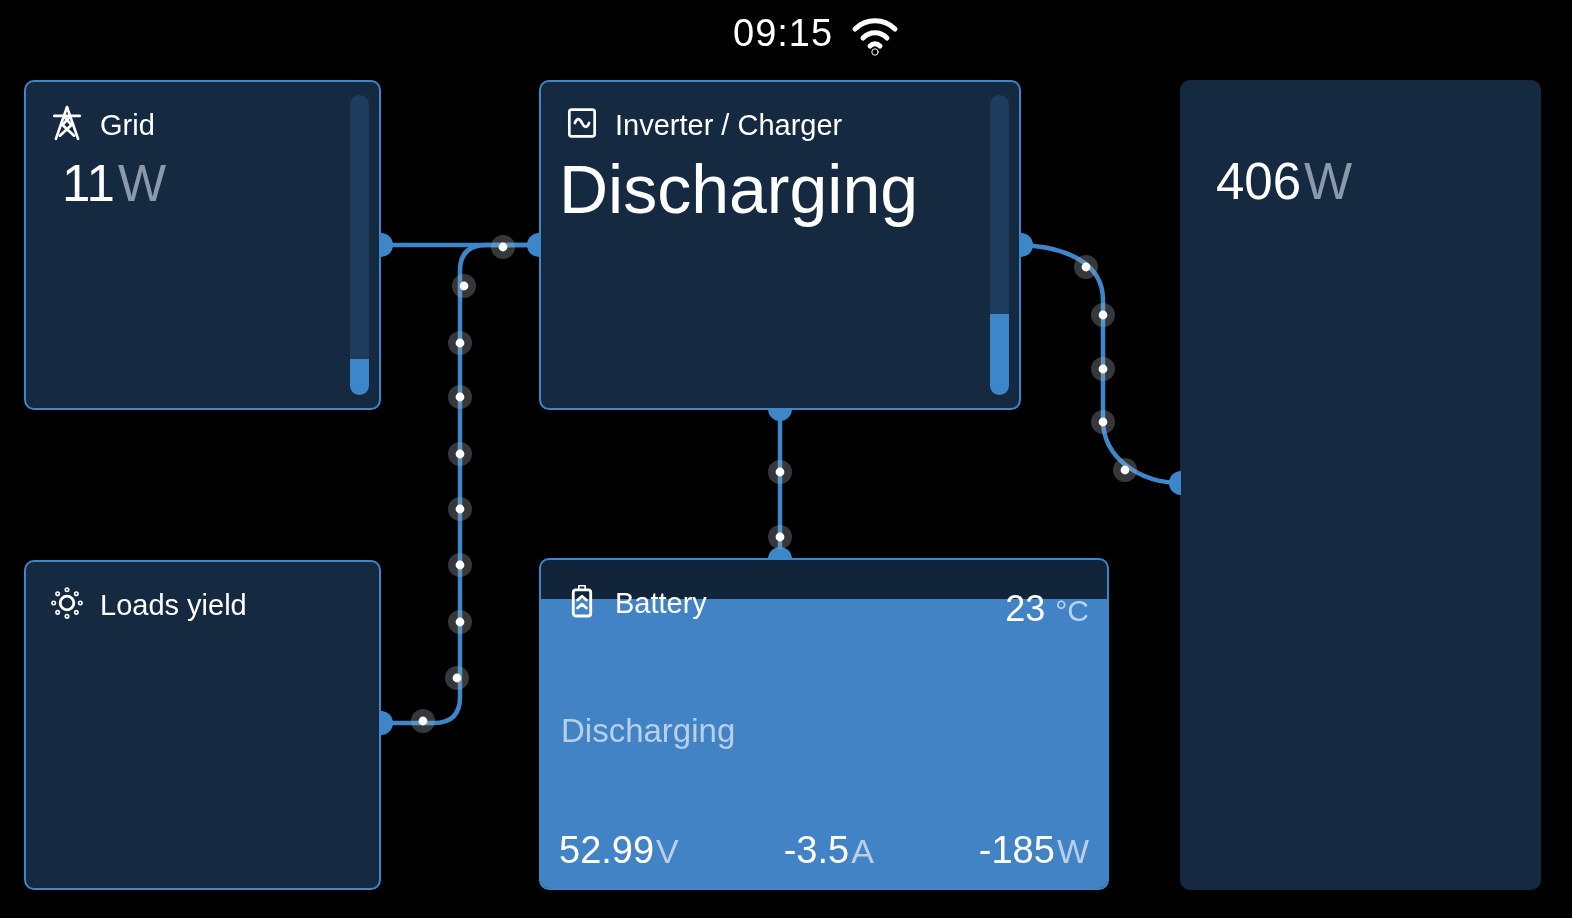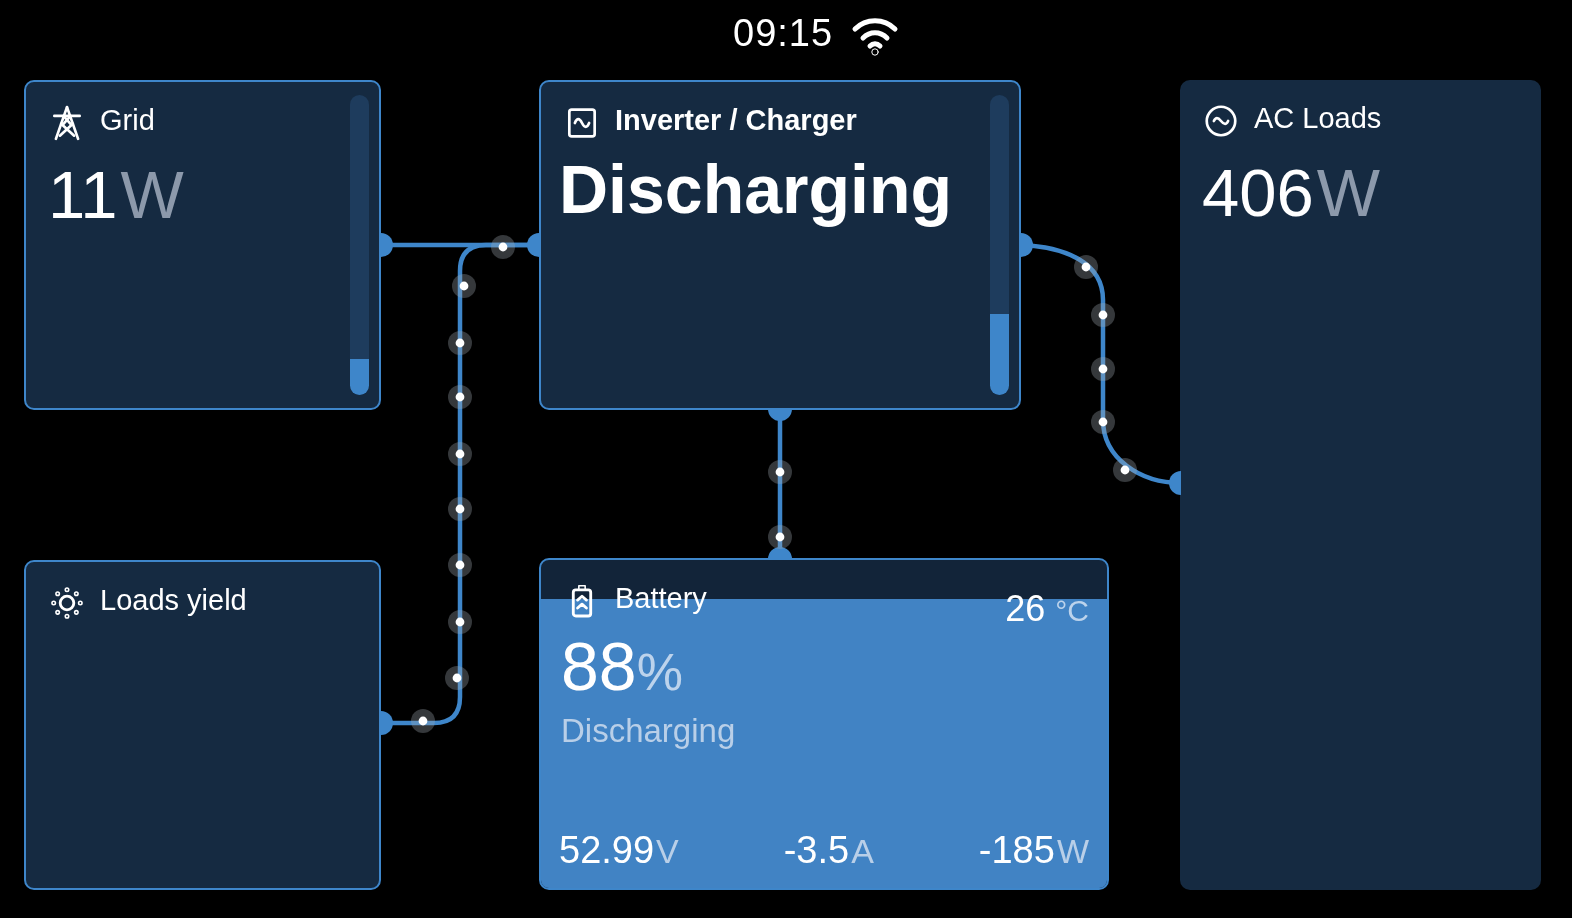--- a/index.html
+++ b/index.html
@@ -8,24 +8,24 @@
   .stage { position:relative; width:1572px; height:918px; background:#000; }
 
   
   .statusbar { position:absolute; left:0; top:0; width:100%; height:70px; z-index:3; }
   .clock { position:absolute; left:733px; top:12px; font-size:38px; color:#fff; letter-spacing:1px; }
   .wifi  { position:absolute; left:850px; top:13px; width:50px; height:44px; }
 
   
   .card { position:absolute; background:#152A41; border-radius:10px; z-index:1; }
   .card.bordered { border:2px solid #3E86CA; }
-  .card-head { position:absolute; left:22px; top:22px; display:flex; align-items:flex-start; gap:14px; }
+  .card-head { position:absolute; left:22px; top:22px; display:flex; align-items:flex-end; gap:14px; }
   .card-head .ic { width:38px; height:38px; flex:0 0 auto; }
   .card-label { color:#fff; font-size:29px; white-space:nowrap; }
-  .big-val { position:absolute; left:22px; top:68px; font-size:67px; color:#fff; line-height:1.35; white-space:nowrap; }
+  .big-val { position:absolute; left:36px; top:68px; font-size:51px; color:#fff; line-height:1.35; white-space:nowrap; }
   .big-val .unit { color:#8C99AB; margin-left:3px; }
   .big-state { position:absolute; left:18px; top:62px; font-size:68px; color:#fff; line-height:1.35; white-space:nowrap; }
 
   
   .gauge { position:absolute; right:10px; top:13px; bottom:13px; width:19px;
            background:#1E3C5D; border-radius:10px; overflow:hidden; }
   .gauge-fill { position:absolute; bottom:0; left:0; width:100%; background:#3E86CA; }
 
   
   .battery-card { background:#122439; overflow:hidden; }
@@ -76,42 +76,35 @@
         <path d="M9.8 7.5 L14.2 12.5 M14.2 7.5 L9.8 12.5" stroke-width="1.7"></path>
       </svg>
       <span class="card-label">Grid</span>
     </div>
     <div class="big-val"><span>11</span><span class="unit">W</span></div>
     <div class="gauge">
       <div class="gauge-fill" style="height: 12%;"></div>
     </div>
   </div>
 
-  <div class="card bordered" style="left:539px; top:80px; width:482px; height:330px;font-weight:bold;">
+  <div class="card bordered" style="left:539px; top:80px; width:482px; height:330px;">
     <div class="card-head">
       <svg class="ic icon-stroke" viewBox="0 0 24 24">
         <rect x="4" y="3.5" width="16" height="17" rx="1.5" stroke-width="1.7"></rect>
         <path d="M7.5 12 C8.8 8.8 10.4 8.8 12 12 C13.6 15.2 15.2 15.2 16.5 12" stroke-width="1.7"></path>
       </svg>
       <span class="card-label">Inverter / Charger</span>
     </div>
     <div class="big-state">Discharging</div>
     <div class="gauge">
       <div class="gauge-fill" style="height: 27%;"></div>
     </div>
   </div>
 
   <div class="card" style="left:1180px; top:80px; width:361px; height:810px;">
-    <div class="card-head">
-      <svg class="ic icon-stroke" viewBox="0 0 24 24">
-        <circle cx="12" cy="12" r="9" stroke-width="1.7"></circle>
-        <path d="M7.5 12 C8.7 9.5 10 9.5 12 12 C14 14.5 15.3 14.5 16.5 12" stroke-width="1.7"></path>
-      </svg>
-      <span class="card-label">AC Loads</span>
-    </div>
     <div class="big-val"><span>406</span><span class="unit">W</span></div>
   </div>
 
   <div class="card bordered" style="left:24px; top:560px; width:357px; height:330px;">
     <div class="card-head">
       <svg class="ic icon-stroke" viewBox="0 0 24 24">
         <circle cx="12" cy="12" r="4.3" stroke-width="1.8"></circle>
         <circle cx="12" cy="3.6" r="1.1" fill="#fff" stroke="none"></circle>
         <circle cx="12" cy="20.4" r="1.1" fill="#fff" stroke="none"></circle>
         <circle cx="3.6" cy="12" r="1.1" fill="#fff" stroke="none"></circle>
@@ -129,22 +122,21 @@
     <div class="battery-fill" style="height: 88%;"></div>
     <div class="card-head">
       <svg class="ic icon-stroke" viewBox="0 0 24 24">
         <rect x="10" y="2.4" width="4" height="2.6" fill="#fff" stroke="none"></rect>
         <rect x="6.5" y="5" width="11" height="16.5" rx="1.6" stroke-width="1.8"></rect>
         <path d="M9.2 11.4 L12 9 L14.8 11.4" stroke-width="1.8"></path>
         <path d="M9.2 16.4 L12 14 L14.8 16.4" stroke-width="1.8"></path>
       </svg>
       <span class="card-label">Battery</span>
     </div>
-    <div class="battery-temp"><span>26</span> <span class="unit">°C</span></div>
-    <div class="soc"><span class="num">88</span><span class="unit">%</span></div>
+    <div class="battery-temp"><span>23</span> <span class="unit">°C</span></div>
     <div class="batt-state">Discharging</div>
     <div class="batt-bottom">
       <div><span class="num">52.99</span><span class="unit">V</span></div>
       <div><span class="num">-3.5</span><span class="unit">A</span></div>
       <div><span class="num">-185</span><span class="unit">W</span></div>
     </div>
   </div>
 
   <svg class="flow" width="1572" height="918" viewBox="0 0 1572 918">
 

